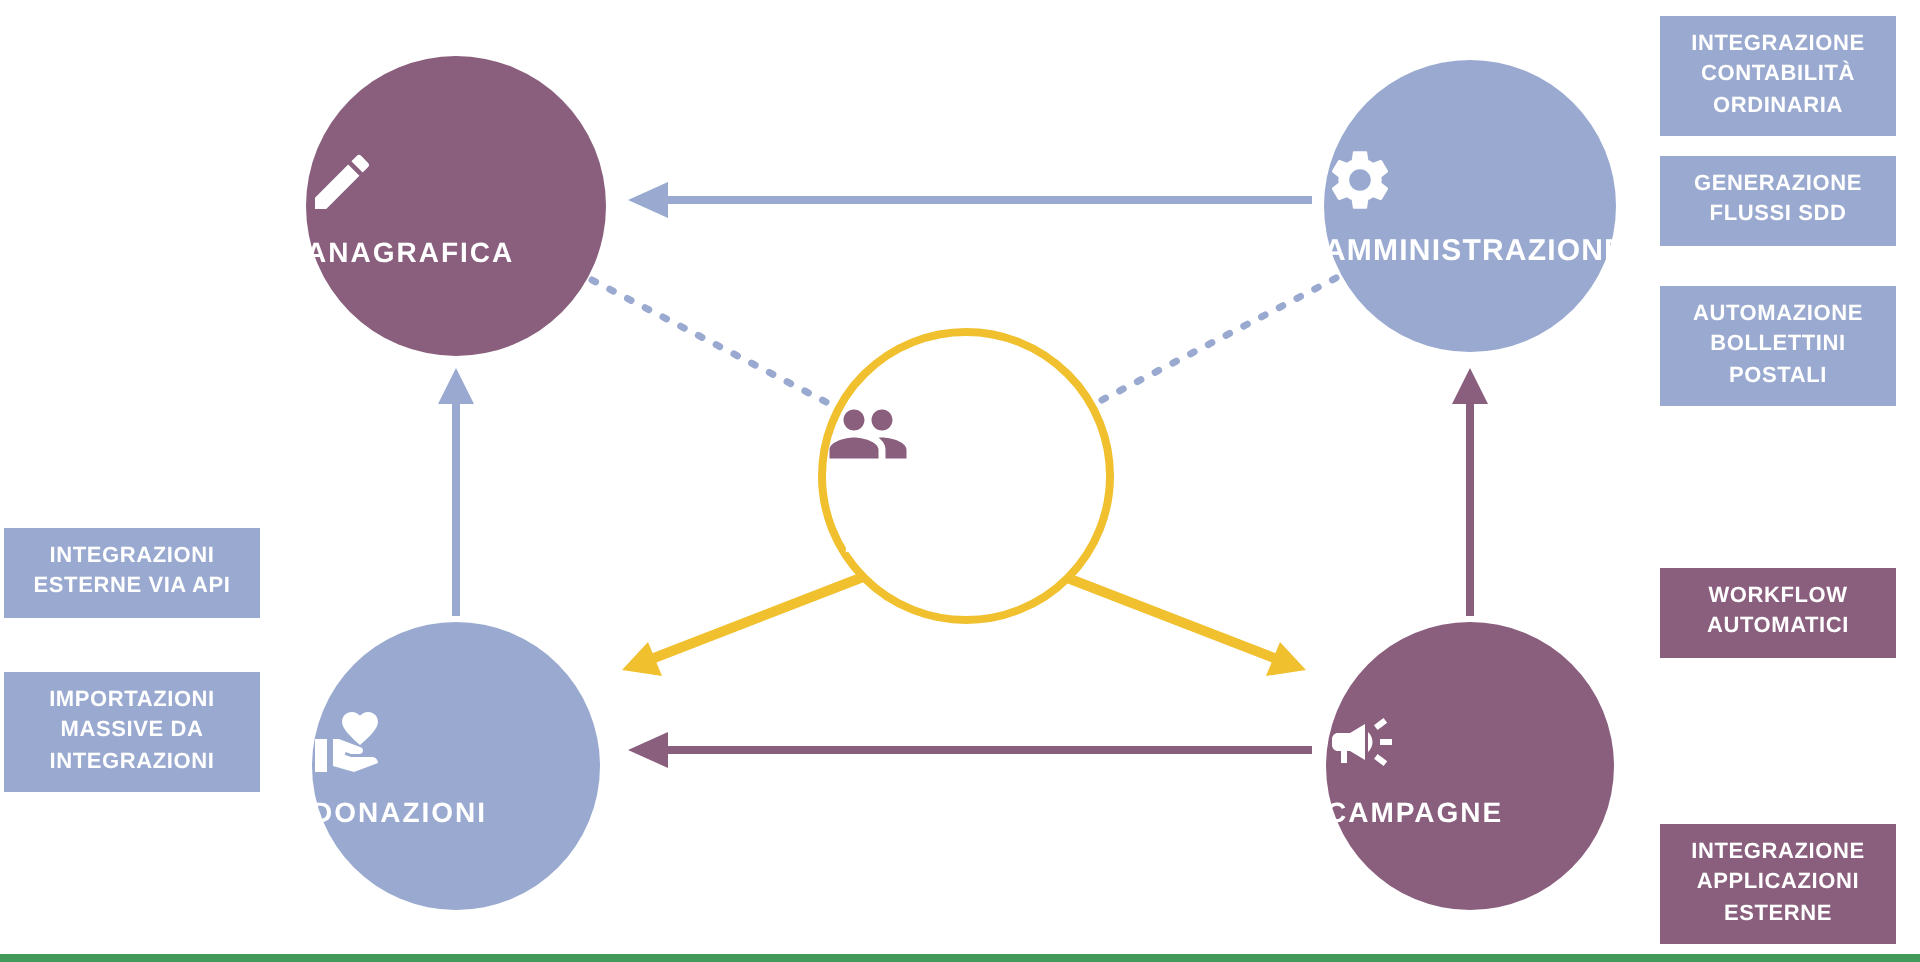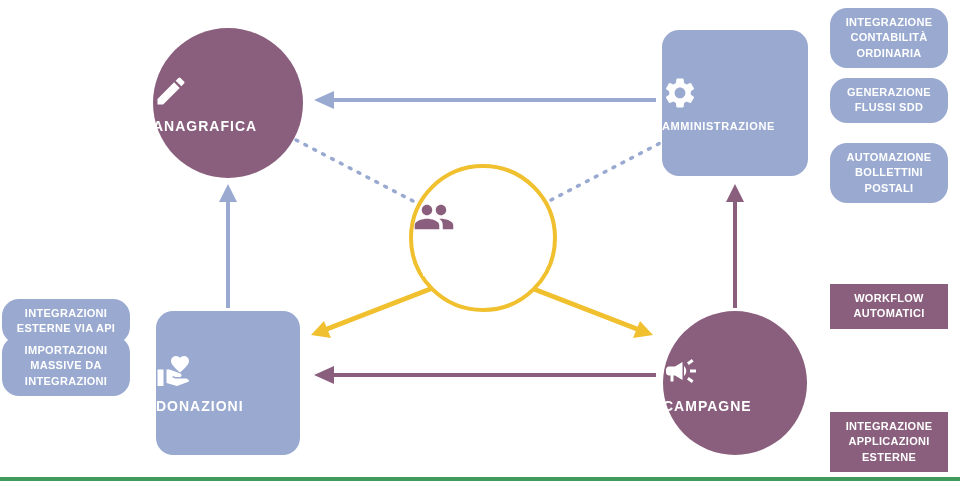--- a/index.html
+++ b/index.html
@@ -19,39 +19,39 @@
   .fill-blue{fill:var(--blue);}
   .fill-purple{fill:var(--purple);}
   .fill-yellow{fill:var(--yellow);}
   .thick{stroke-width:4;}
   .ythick{stroke-width:5;stroke-linecap:round;}
   .dashed{stroke-width:3.5;stroke-dasharray:2 8;stroke-linecap:round;fill:none;}
 
   .node{position:absolute;border-radius:50%;display:flex;flex-direction:column;
         align-items:flex-start;justify-content:center;gap:9px;text-align:center;z-index:2;}
   .purple-bg{background:var(--purple);}
-  .blue-bg{background:var(--blue);border-radius:17px;}
+  .blue-bg{background:var(--blue);}
   .node .nlabel{color:#fff;font-weight:bold;letter-spacing:1px;font-size:14px;}
   .node-anagrafica{left:153px;top:28px;width:150px;height:150px;}
   .node-amministrazione{left:662px;top:30px;width:146px;height:146px;}
-  .node-amministrazione .nlabel{font-size:11px;letter-spacing:0.6px;}
+  .node-amministrazione .nlabel{font-size:15px;letter-spacing:0.6px;}
   .node-donazioni{left:156px;top:311px;width:144px;height:144px;}
   .node-campagne{left:663px;top:311px;width:144px;height:144px;}
   .center-node{left:409px;top:164px;width:140px;height:140px;background:#fff;
                border:4px solid var(--yellow);gap:6px;}
   .nicon svg{width:36px;height:36px;fill:#fff;display:block;}
   .center-icon svg{fill:var(--purple);width:42px;height:42px;}
   .center-label{color:var(--purple);font-weight:bold;font-size:13px;letter-spacing:1px;
                 width:100px;line-height:1.3;}
 
   .sbox{position:absolute;color:#fff;font-weight:bold;font-size:11px;line-height:1.4;
         text-align:center;padding:7px 5px;letter-spacing:0.3px;box-sizing:border-box;z-index:2;}
   .sbox.left{left:2px;width:128px;}
   .sbox.right{left:830px;width:118px;}
-  .l1{top:264px;margin-top:35px;} .l2{top:336px;} .l3{top:414px;}
+  .l1{top:264px;} .l2{top:336px;} .l3{top:414px;}
   .rt1{top:8px;} .rt2{top:78px;} .rt3{top:143px;}
   .rb1{top:284px;} .rb2{top:346px;} .rb3{top:412px;}
 
   .bottom-line{position:absolute;left:0;bottom:0;width:960px;height:4px;background:var(--green);z-index:3;}
 </style>
 </head>
 <body>
 
 <div class="stage">
 

